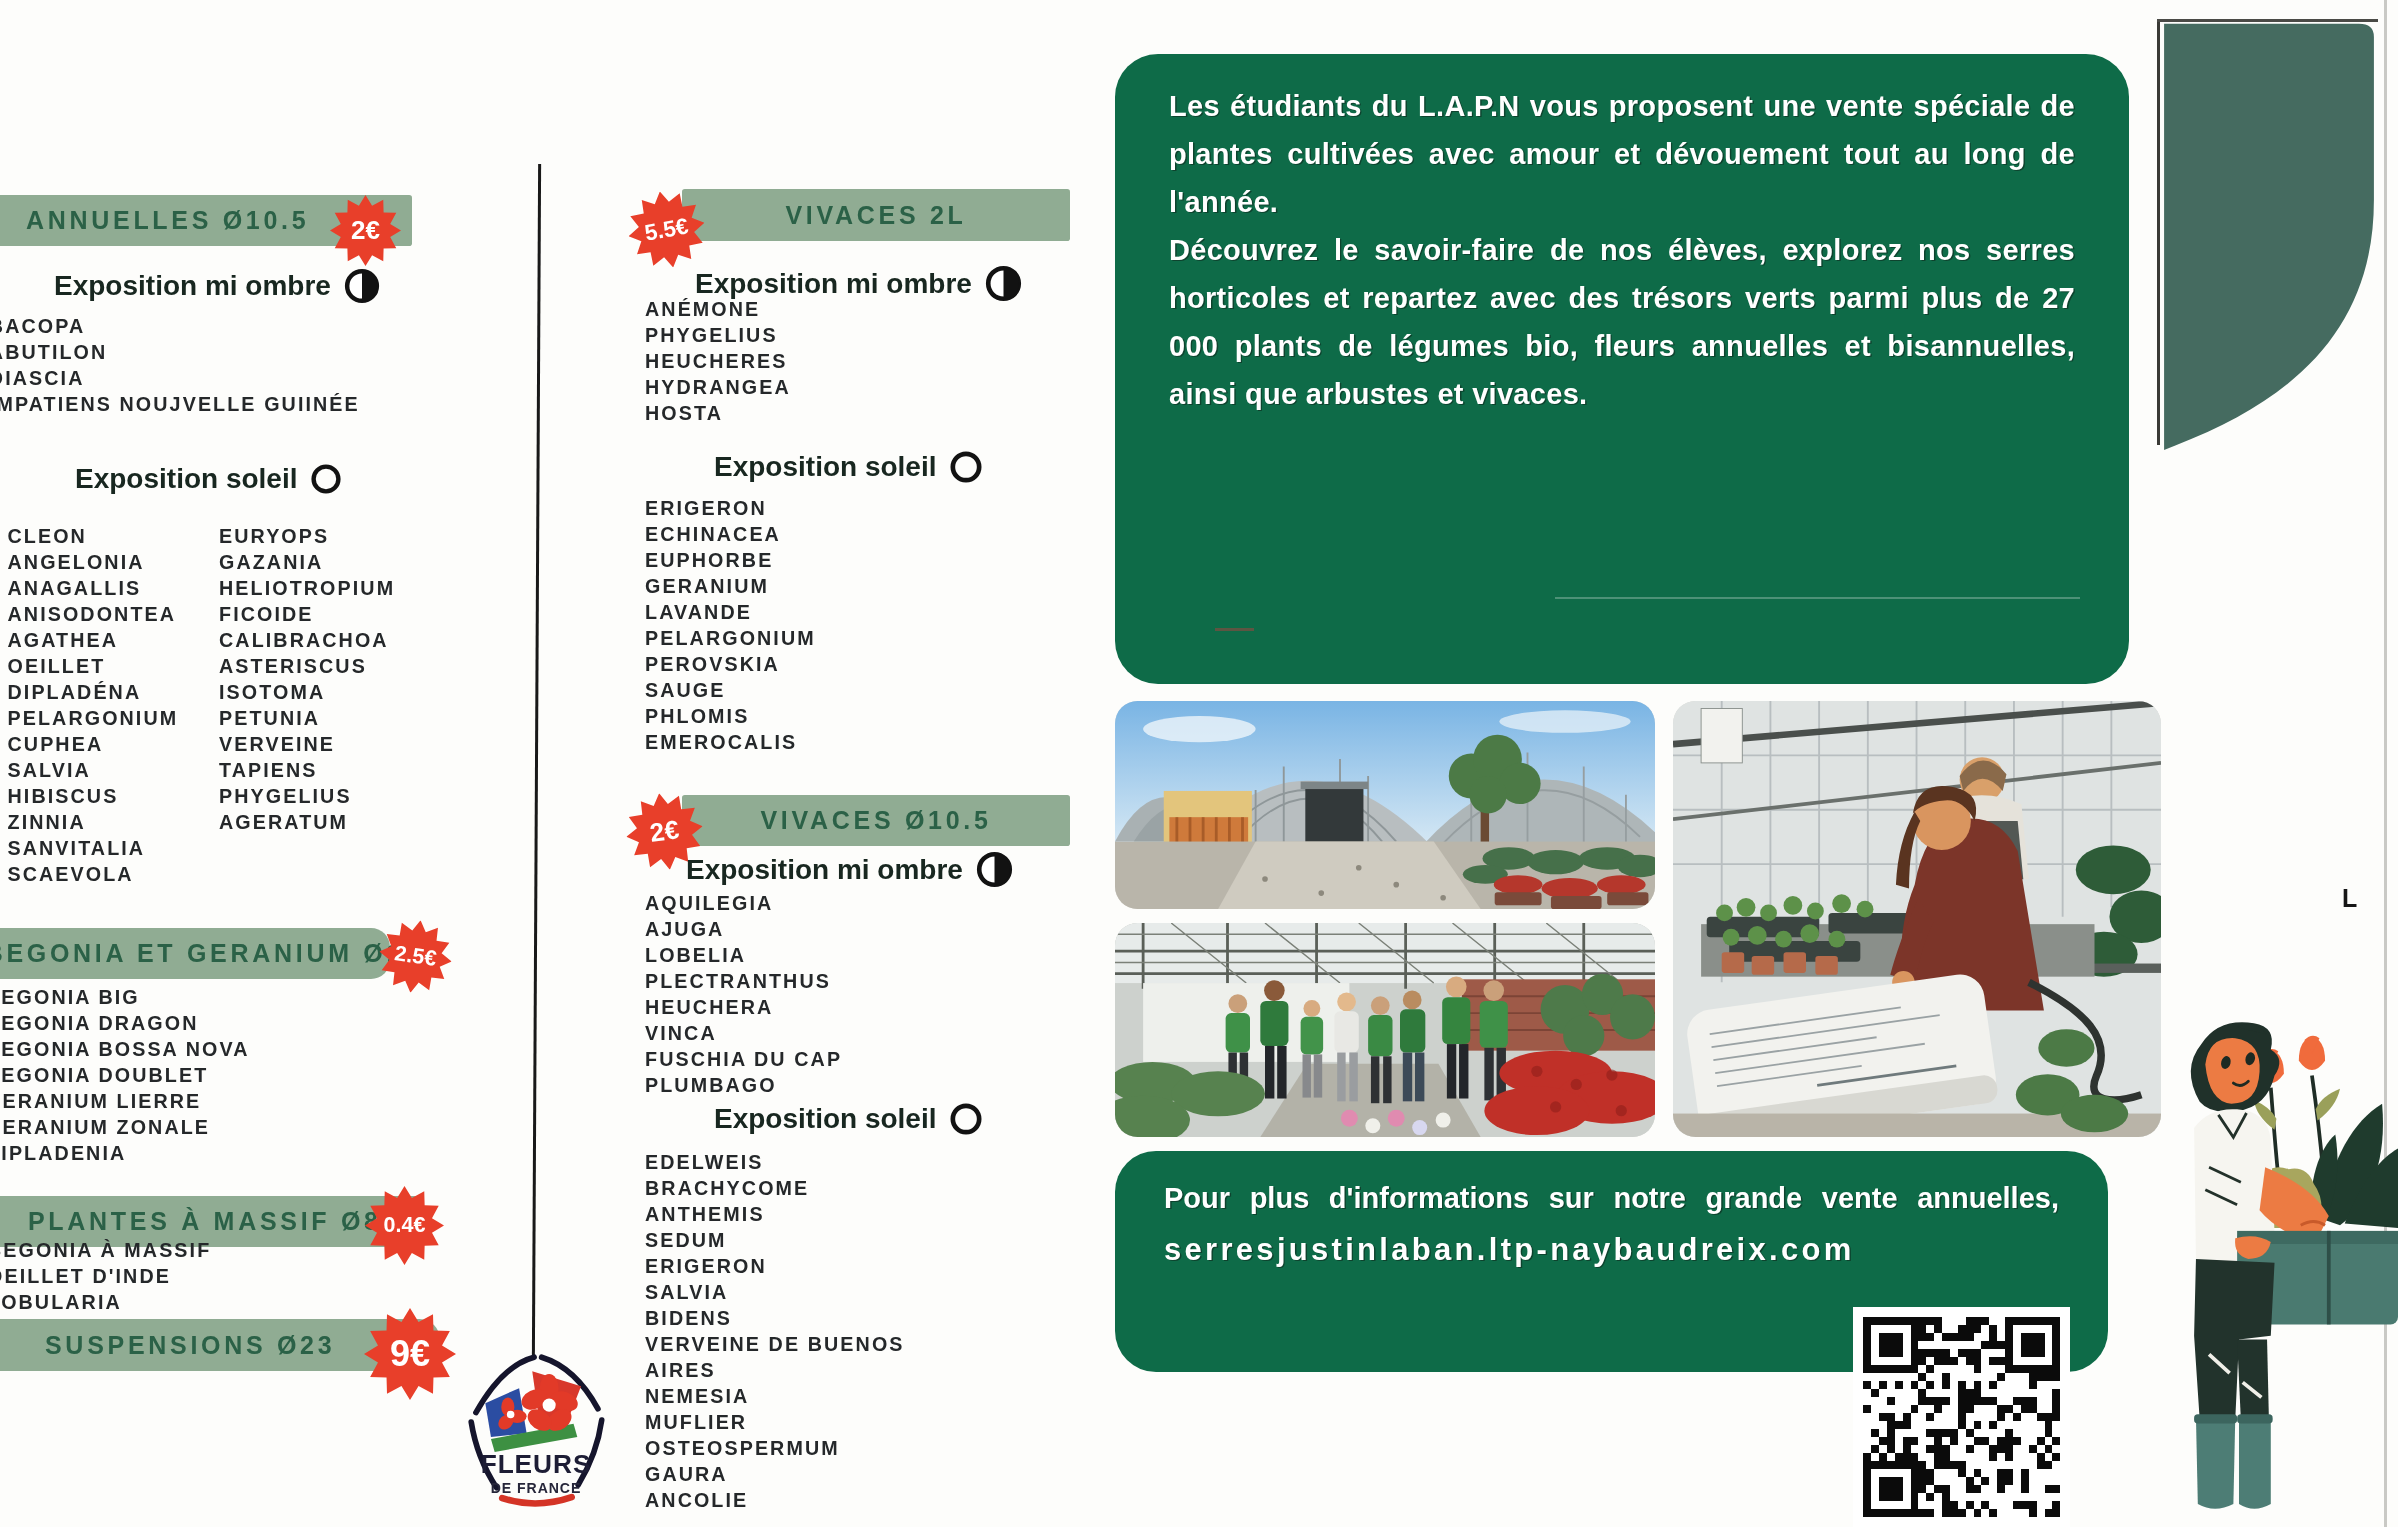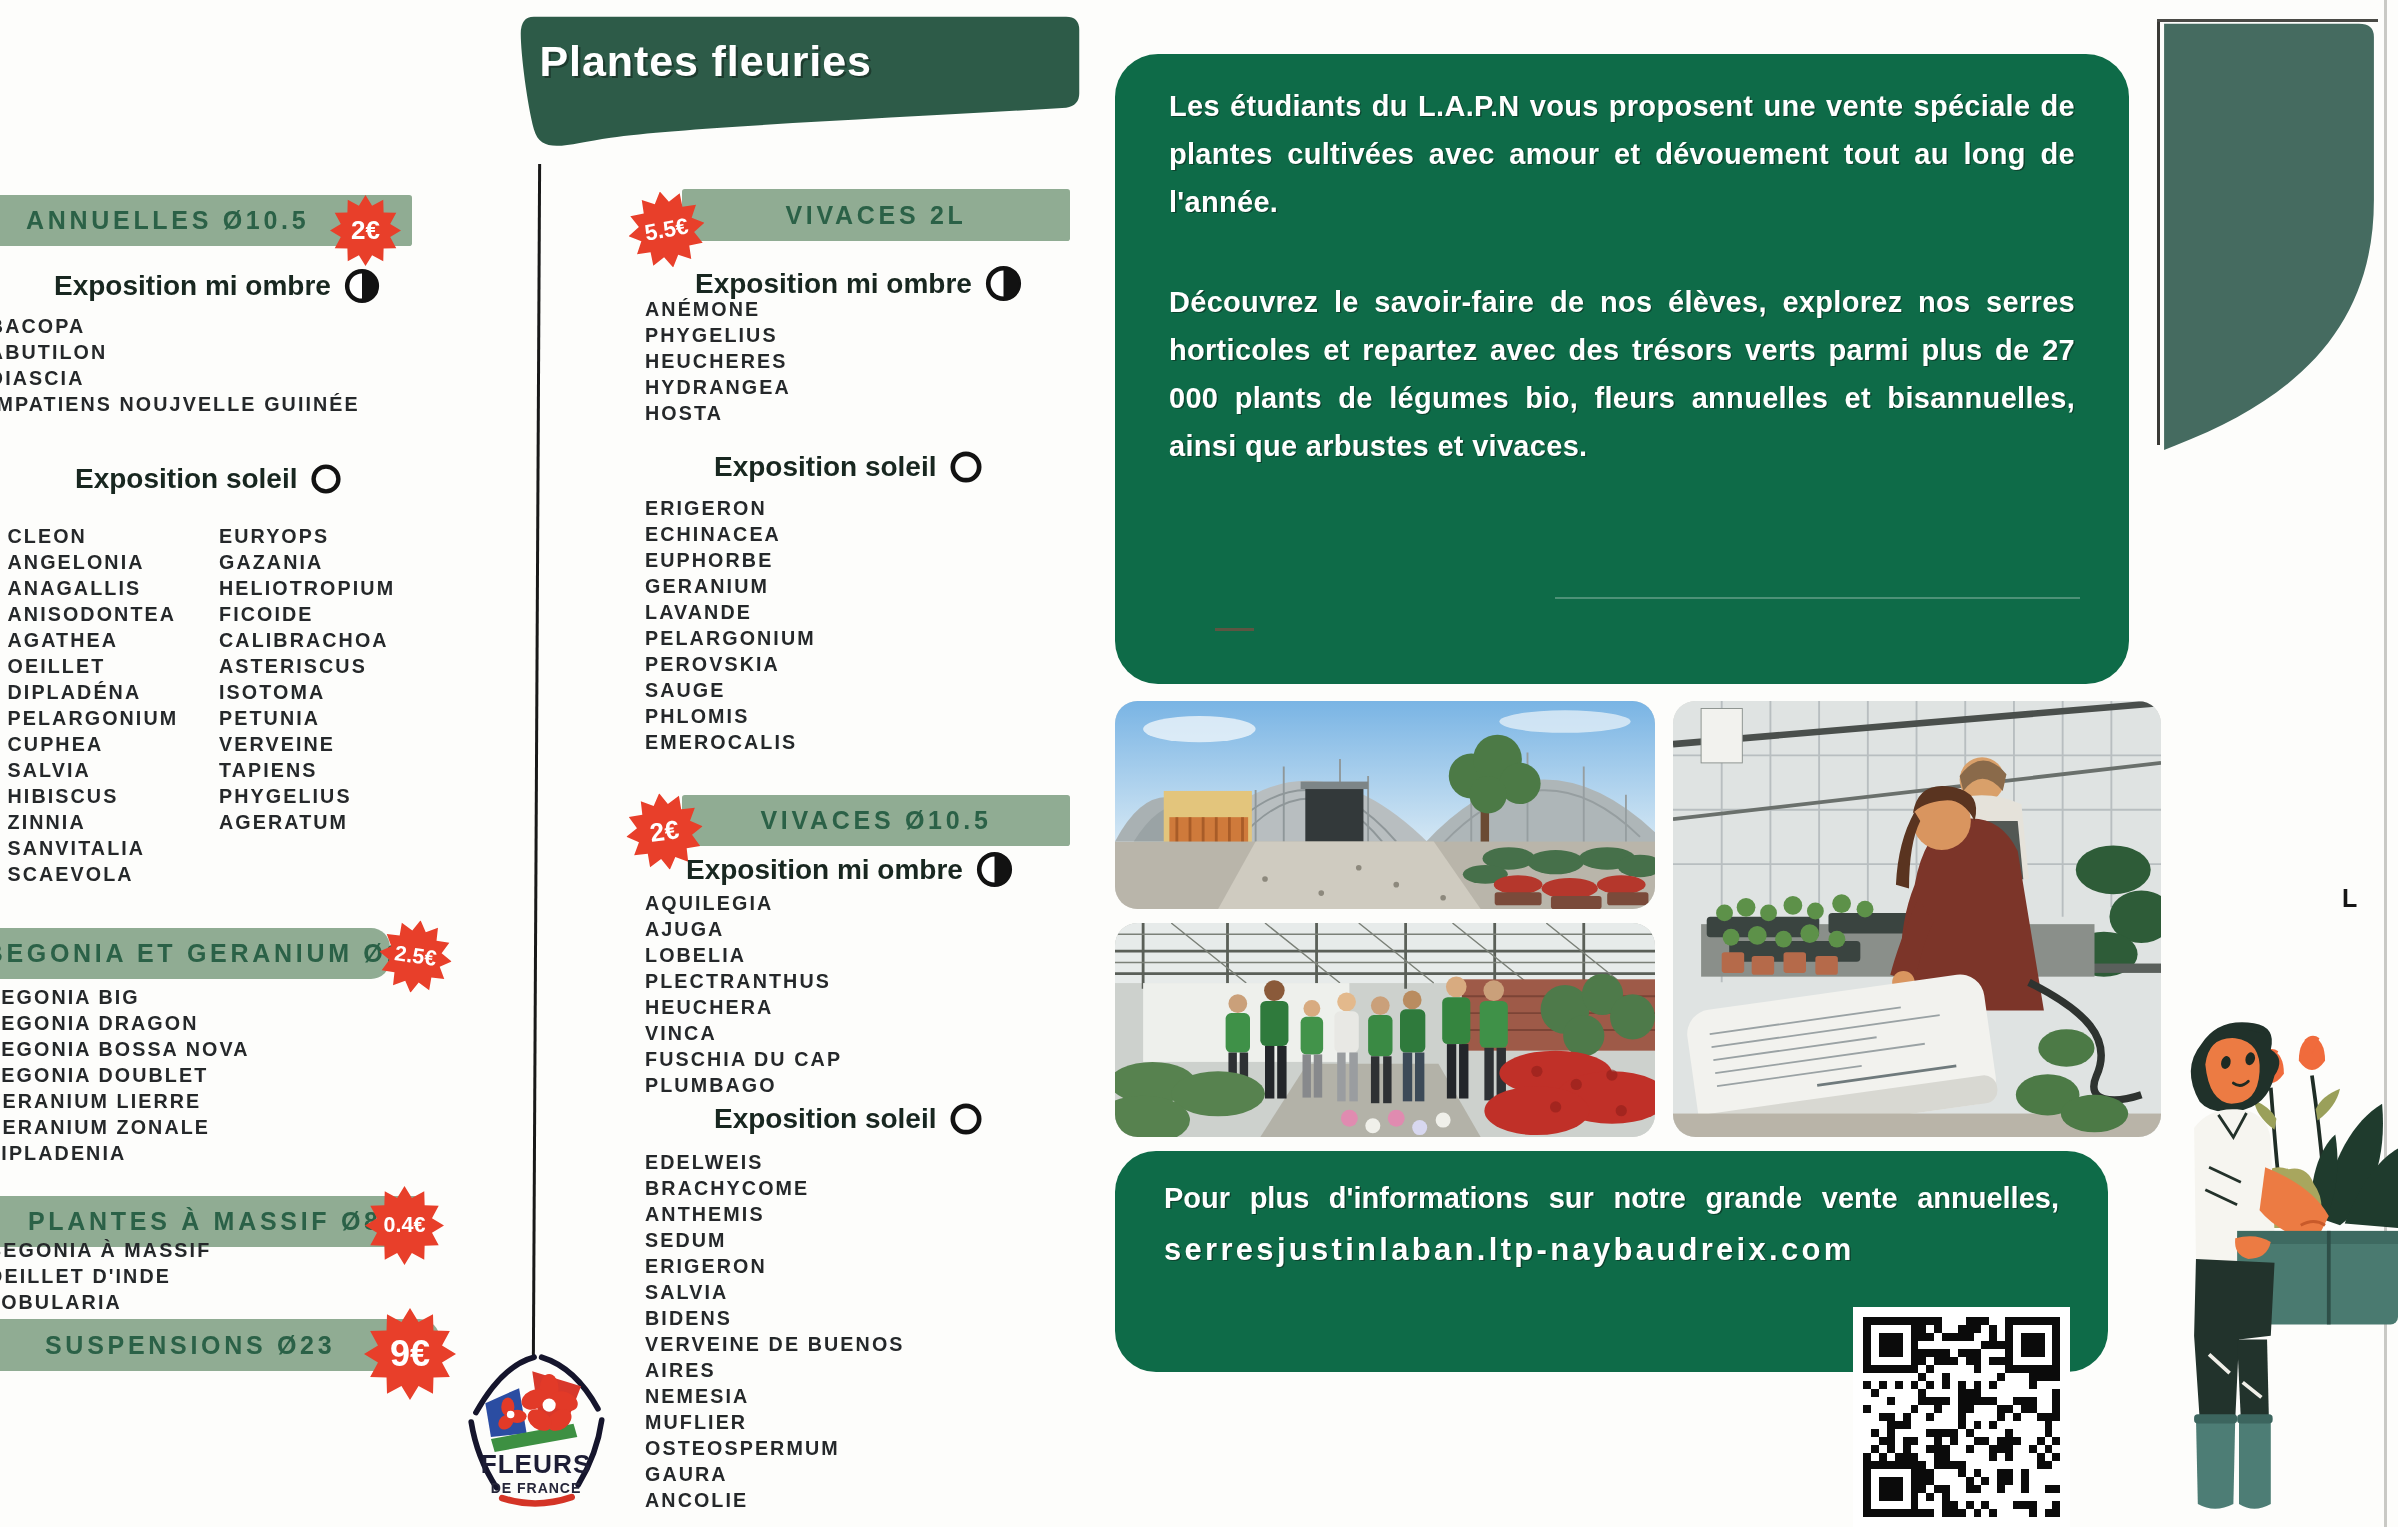--- a/index.html
+++ b/index.html
@@ -39,26 +39,20 @@
       <symbol id="halfmoon" viewBox="0 0 40 40">
         <circle cx="20" cy="20" r="16.5" fill="#fff" stroke="#121212" stroke-width="5"></circle>
         <path d="M20 3.5 A16.5 16.5 0 0 1 20 36.5 Z" fill="#121212"></path>
       </symbol>
       <symbol id="sun" viewBox="0 0 40 40">
         <circle cx="20" cy="20" r="15.5" fill="none" stroke="#121212" stroke-width="5.5"></circle>
       </symbol>
     </defs>
   </svg>
 
-  <div class="abs" style="left:517px;top:13px;width:566px;height:164px;">
-    <svg viewBox="0 0 604 175" width="566" height="164">
-      <path d="M 18 4 H 586 Q 600 4 600 18 V 86 Q 600 99 586 101 C 430 111 185 121 100 133 C 52 140 26 152 18 124 C 11 98 4 44 4 22 Q 4 4 18 4 Z" fill="var(--dark_green)"></path>
-    </svg>
-    <div style="position:absolute;left:22.5px;top:24px;color:#fff;font-weight:800;font-size:43px;letter-spacing:0.9px;text-shadow:2.3px 2.3px 0 rgba(0,0,0,.35);">Plantes fleuries</div>
-  </div>
 
   <div class="divider" style="left:535px;top:164px;height:1195px;transform:rotate(0.3deg);"></div>
 
   <div class="bar" style="left:-19px;top:195px;width:386px;padding-left:45px;">
     <span class="bar-label">ANNUELLES Ø10.5</span>
   </div>
   <div class="badge" style="left:330px;top:195px;width:71px;height:71px;">
     <svg viewBox="0 0 76 76" width="71" height="71">
         <use href="#star12"></use>
       </svg>
@@ -269,21 +263,21 @@
         <ellipse cx="62" cy="76" rx="10" ry="7"></ellipse>
         <ellipse cx="50" cy="82" rx="7" ry="9" transform="rotate(45 50 82)"></ellipse>
         <circle cx="55" cy="74" r="4" fill="#fff"></circle>
       </g>
       <text x="82" y="136" text-anchor="middle" font-family="Liberation Sans, sans-serif" font-size="28" font-weight="800" fill="#1d1d35" letter-spacing="1">FLEURS</text>
       <text x="82" y="158" text-anchor="middle" font-family="Liberation Sans, sans-serif" font-size="15" font-weight="800" fill="#26263a" letter-spacing="1">DE FRANCE</text>
     </svg>
   </div>
 
   <div class="greenbox" style="left:1115px;top:54px;width:1014px;height:630px;padding:28px 54px;box-sizing:border-box;">
-    <p style="margin-bottom:52px;">Les étudiants du L.A.P.N vous proposent une vente spéciale de plantes cultivées avec amour et dévouement tout au long de l'année.</p>
+    <p style="">Les étudiants du L.A.P.N vous proposent une vente spéciale de plantes cultivées avec amour et dévouement tout au long de l'année.</p>
     <p style="margin-bottom:52px;">Découvrez le savoir-faire de nos élèves, explorez nos serres horticoles et repartez avec des trésors verts parmi plus de 27 000 plants de légumes bio, fleurs annuelles et bisannuelles, ainsi que arbustes et vivaces.</p>
   </div>
 
   <div class="abs" style="left:1555px;top:597px;width:525px;height:1.9px;background:rgba(225,235,230,.3);"></div>
   <div class="abs" style="left:1215px;top:628px;width:39px;height:2.8px;background:rgba(190,60,60,.45);"></div>
 
   <div class="photo" style="left:1115px;top:701px;width:540px;height:208px;">
     <svg viewBox="0 0 576 222" preserveAspectRatio="none">
       <defs>
         <linearGradient id="sky" x1="0" y1="0" x2="0" y2="1">

